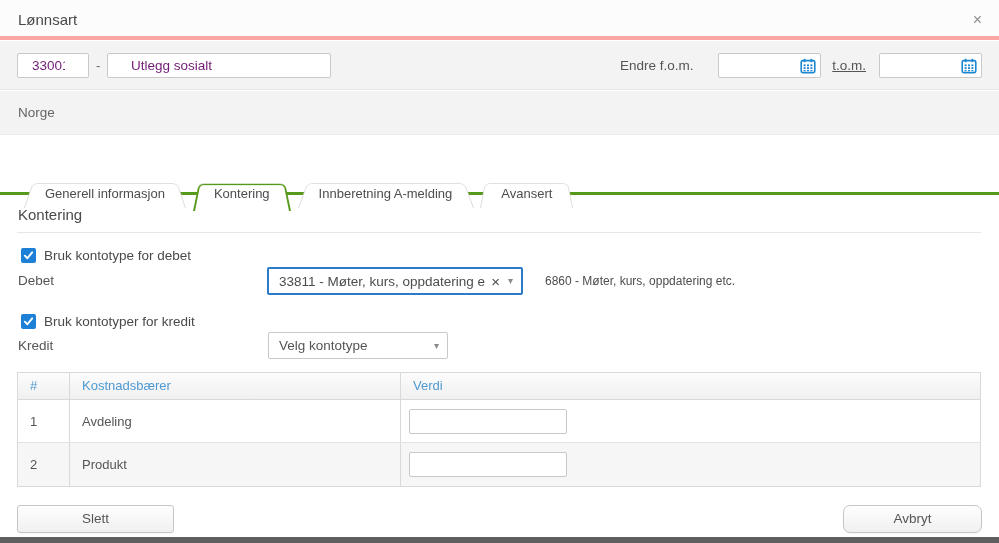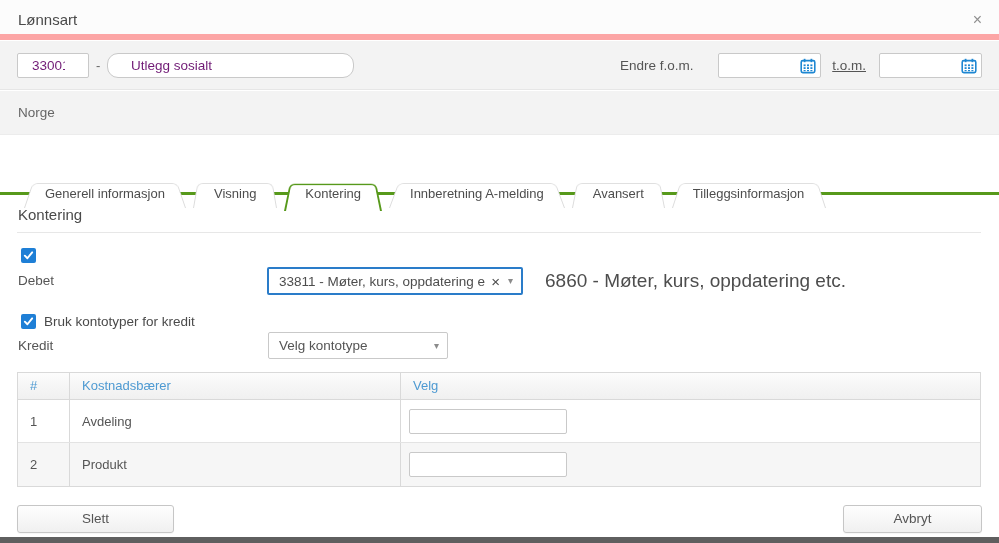--- a/index.html
+++ b/index.html
@@ -1,33 +1,33 @@
 <!DOCTYPE html>
 <html><head>
 <meta charset="utf-8">
 <style>
   * { margin:0; padding:0; box-sizing:border-box; }
   html,body { background:#fff; }
   body { font-family:"Liberation Sans", sans-serif; font-size:13px; color:#4d4d4d; }
   #app { position:relative; width:999px; height:543px; background:#fff; overflow:hidden; }
 
   
-  .titlebar { position:absolute; top:0; left:0; right:0; height:40px; background:#fcfcfc; border-bottom:6px solid #fca5a5; }
+  .titlebar { position:absolute; top:0; left:0; right:0; height:40px; background:#fcfcfc; border-bottom:4px solid #fca5a5; }
   .titlebar .title { position:absolute; left:18px; top:0; line-height:40px; font-size:15px; color:#4a4a4a; }
   .titlebar .close { position:absolute; right:17px; top:0; line-height:40px; font-size:16px; color:#8f8f8f; cursor:pointer; }
 
   
   .band1 { position:absolute; top:41px; left:0; right:0; height:49px; background:#f3f3f3; border-bottom:1px solid #e6e6e6; }
   .band2 { position:absolute; top:91px; left:0; right:0; height:44px; background:#f3f3f3; border-bottom:1px solid #ececec; }
   .band2 .country { position:absolute; left:18px; line-height:44px; color:#666; font-size:13.5px; }
 
   .inp { border:1px solid #c9c9c9; border-radius:2px; background:#fff; height:25px; font-family:inherit; font-size:13.5px; color:#701a75; padding:0 23px; outline:none; }
   .inp-code { position:absolute; left:17px; top:12px; width:72px; padding-left:14px; }
   .dash { position:absolute; left:96px; top:12px; line-height:25px; color:#666; }
-  .inp-name { position:absolute; left:107px; top:12px; width:247px;border-radius:11px; }
+  .inp-name { position:absolute; left:107px; top:12px; width:224px; }
   .lbl-fom { position:absolute; left:620px; top:0; width:88px; line-height:49px; text-align:left; color:#555; font-size:13.5px; }
   .lbl-tom { position:absolute; left:822px; top:0; width:44px; line-height:49px; text-align:right; color:#555; font-size:13.5px;text-decoration:underline; }
   .datebox { position:absolute; top:12px; width:103px; height:25px; background:#fff; border:1px solid #c9c9c9; border-radius:2px; display:flex; align-items:center; }
   .datebox input { flex:1 1 auto; width:70px; border:none; outline:none; background:transparent; height:21px; font-family:inherit; font-size:13px; padding:0 5px; }
   .datebox .cal { flex:0 0 auto; margin-right:4px; display:flex; cursor:pointer; }
   .datebox.fom { left:718px; } .datebox.tom { left:879px; }
 
   
   .tab-underline { position:absolute; top:192px; left:0; right:0; height:3px; background:#57991b; z-index:2; }
   .tabs { position:absolute; top:180px; left:24px; height:28px; display:flex; z-index:3; }
@@ -50,21 +50,21 @@
   .lbl-debet { top:267px; line-height:28px;text-align:center; }
   .lbl-kredit { top:332px; line-height:27px; }
 
   .select { position:absolute; background:#fff; display:flex; align-items:center; cursor:pointer; border-radius:2px; }
   .select .val { flex:1 1 auto; padding:0 10px; font-size:13.5px; color:#4d4d4d; white-space:nowrap; overflow:hidden; }
   .select .clear { flex:0 0 auto; color:#4d4d4d; font-size:15px; padding:0 6px; line-height:1; cursor:pointer; }
   .select .caret { flex:0 0 auto; color:#8b8b8b; font-size:10px; padding:0 8px 0 2px; line-height:1; cursor:pointer; }
   .sel-debet { left:267px; top:267px; width:256px; height:28px; border:2px solid #2a7cc9; }
   .sel-kredit { left:268px; top:332px; width:180px; height:27px; border:1px solid #c9c9c9;gap:36px; }
   .sel-kredit .val { color:#555; }
-  .debet-hint { position:absolute; left:545px; top:267px; line-height:28px; font-size:19px; color:#4d4d4d; }
+  .debet-hint { position:absolute; left:545px; top:267px; line-height:28px; font-size:12px; color:#4d4d4d; }
 
   
   .tbl { position:absolute; left:17px; top:372px; width:964px; border:1px solid #d9d9d9; }
   .trow { display:flex; width:100%; }
   .thead { height:27px; background:linear-gradient(#fcfcfc,#f0f0f0); border-bottom:1px solid #d9d9d9; color:#4e9ad2; }
   .thead .tc { line-height:26px; }
   .tc { padding-left:12px; overflow:hidden; }
   .tc1 { width:52px; flex:0 0 auto; border-right:1px solid #d9d9d9; }
   .tc2 { width:331px; flex:0 0 auto; border-right:1px solid #d9d9d9; }
   .tc3 { flex:1 1 auto; }
@@ -72,21 +72,21 @@
   .tbody-row .tc { height:100%; display:flex; align-items:center; }
   .tbody-row.odd { background:#fff; border-bottom:1px solid #e3e3e3; }
   .tbody-row.even { background:#f6f6f6; }
   .tbody-row input { width:158px; height:25px; border:1px solid #c9c9c9; border-radius:2px; margin-left:-4px; padding:0 8px; font-family:inherit; font-size:13px; outline:none; background:#fff; }
 
   
   .btn { position:absolute; top:505px; height:28px; border-radius:3px; font-family:inherit; font-size:13.5px; cursor:pointer; text-align:center; line-height:26px; }
   .btn-plain { background:linear-gradient(#fefefe,#f0f0f0); border:1px solid #c6c6c6; color:#555; box-shadow:0 1px 1px rgba(0,0,0,0.04); }
   .btn-slett { left:17px; width:157px; }
   .btn-lagre { left:700px; width:138px; background:linear-gradient(#5c9d17,#4a850e); border:1px solid #41790c; color:#fff; }
-  .btn-avbryt { left:843px; width:139px; }
+  .btn-avbryt { left:843px; width:139px;border-radius:7px; }
 
   .bottom-bar { position:absolute; top:537px; left:0; right:0; height:6px; background:#5f5f5f; }
 </style>
 </head>
 <body>
 
 <div id="app">
 
   <div class="titlebar">
     <span class="title">Lønnsart</span>
@@ -143,36 +143,35 @@
     </div>
   </div>
 
   <div class="band2">
     <span class="country">Norge</span>
   </div>
 
   <div class="tab-underline"></div>
   <div class="tabs">
     <div class="tab"><span>Generell informasjon</span></div>
-    <div class="tab"><span>Visning</span></div>
     <div class="tab active"><span>Kontering</span></div>
     <div class="tab"><span>Innberetning A-melding</span></div>
     <div class="tab"><span>Avansert</span></div>
-    <div class="tab"><span>Tilleggsinformasjon</span></div>
   </div>
 
   <div class="section-title">Kontering</div>
   <div class="section-hr"></div>
 
   <div class="cbrow r1">
     <span class="cb">
       <svg width="11" height="11" viewBox="0 0 12 12">
           <path d="M2 6.2 L4.8 9 L10 2.6" fill="none" stroke="#fff" stroke-width="2.1" stroke-linecap="round" stroke-linejoin="round"></path>
         </svg>
     </span>
+    <span class="cblabel">Bruk kontotype for debet</span>
   </div>
 
   <span class="field-label lbl-debet">Debet</span>
   <div class="select sel-debet">
     <span class="val">33811 - Møter, kurs, oppdatering etc.</span>
     <span class="clear">×</span>
     <span class="caret">▾</span>
   </div>
   <span class="debet-hint">6860 - Møter, kurs, oppdatering etc.</span>
 
@@ -188,21 +187,21 @@
   <span class="field-label lbl-kredit">Kredit</span>
   <div class="select sel-kredit">
     <span class="val">Velg kontotype</span>
     <span class="caret">▾</span>
   </div>
 
   <div class="tbl">
     <div class="trow thead">
       <div class="tc tc1">#</div>
       <div class="tc tc2">Kostnadsbærer</div>
-      <div class="tc tc3">Velg</div>
+      <div class="tc tc3">Verdi</div>
     </div>
     <div class="trow tbody-row odd">
       <div class="tc tc1">1</div>
       <div class="tc tc2">Avdeling</div>
       <div class="tc tc3">
         <input value="" style="">
       </div>
     </div>
     <div class="trow tbody-row even">
       <div class="tc tc1">2</div>

